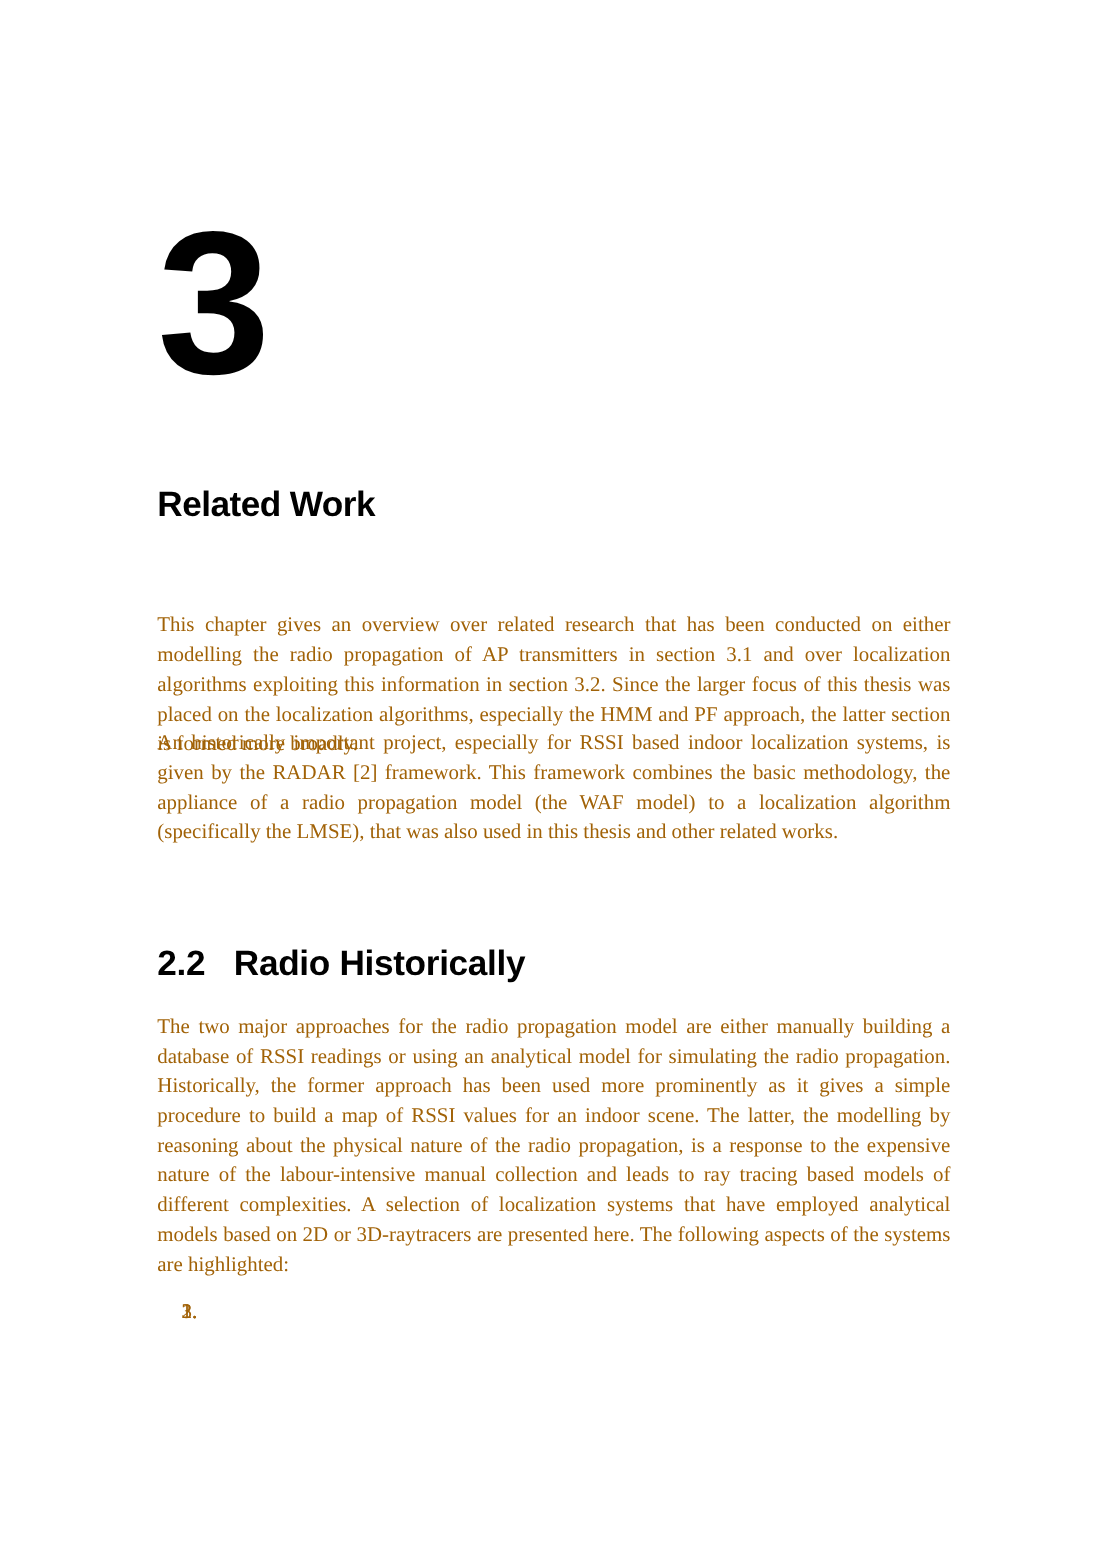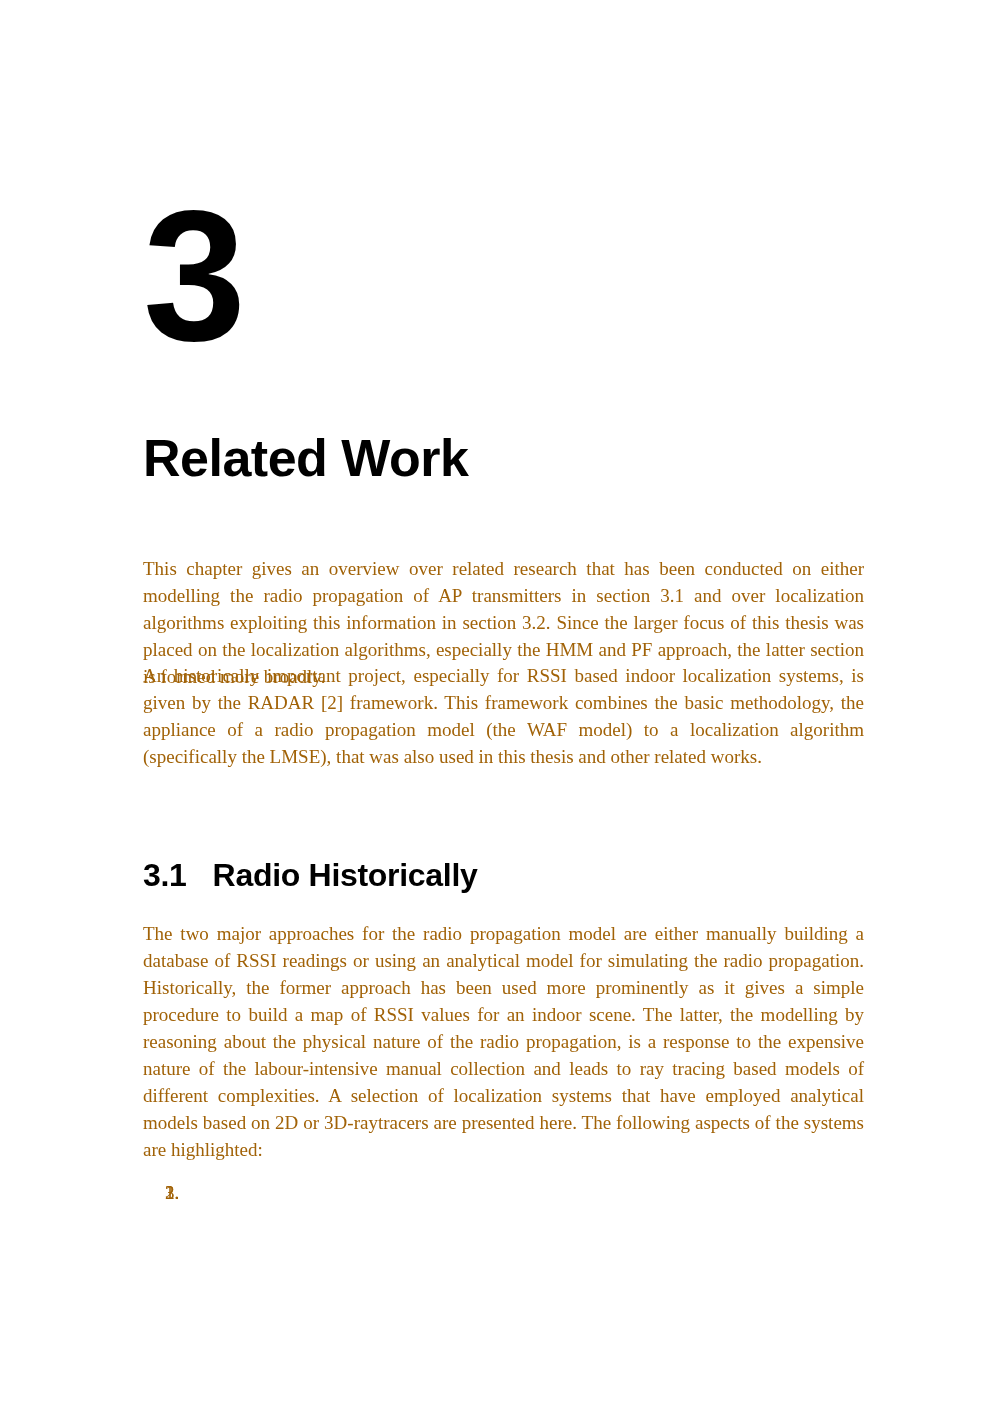--- a/index.html
+++ b/index.html
@@ -27,21 +27,21 @@
     font-weight: 700;
     font-size: 185px;
     line-height: 185px;
     letter-spacing: -2px;
   }
   .chapter-title {
     top: 436px;
     margin: 0;
     font-family: "Liberation Sans", sans-serif;
     font-weight: 700;
-    font-size: 52px;
+    font-size: 32px;
     line-height: 44px;
     letter-spacing: -0.5px;
   }
   .bodytext {
     font-family: "Liberation Serif", serif;
     font-size: 19px;
     line-height: 27px;
     text-align: justify;
     margin: 0;
     color: #a16207;
@@ -88,21 +88,21 @@
 
   <div class="abs chapter-number">3</div>
 
   <h1 class="abs chapter-title">Related Work</h1>
 
   <p class="abs bodytext para-1">This chapter gives an overview over related research that has been conducted on either modelling the radio propagation of AP transmitters in section 3.1 and over localization algorithms exploiting this information in section 3.2. Since the larger focus of this thesis was placed on the localization algorithms, especially the HMM and PF approach, the latter section is formed more broadly.</p>
 
   <p class="abs bodytext para-2">An historically important project, especially for RSSI based indoor localization systems, is given by the RADAR [2] framework. This framework combines the basic methodology, the appliance of a radio propagation model (the WAF model) to a localization algorithm (specifically the LMSE), that was also used in this thesis and other related works.</p>
 
   <h2 class="abs section-heading">
-    <span class="sec-num">3.1</span><span>Radio Historically</span>
+    <span class="sec-num">2.2</span><span>Radio Historically</span>
   </h2>
 
   <div class="abs section-flow">
     <p class="bodytext">The two major approaches for the radio propagation model are either manually building a database of RSSI readings or using an analytical model for simulating the radio propagation. Historically, the former approach has been used more prominently as it gives a simple procedure to build a map of RSSI values for an indoor scene. The latter, the modelling by reasoning about the physical nature of the radio propagation, is a response to the expensive nature of the labour-intensive manual collection and leads to ray tracing based models of different complexities. A selection of localization systems that have employed analytical models based on 2D or 3D-raytracers are presented here. The following aspects of the systems are highlighted:</p>
 
     <ol class="questions">
       <li class="bodytext">
         <span class="q-num">1.</span>
       </li>
       <li class="bodytext">

